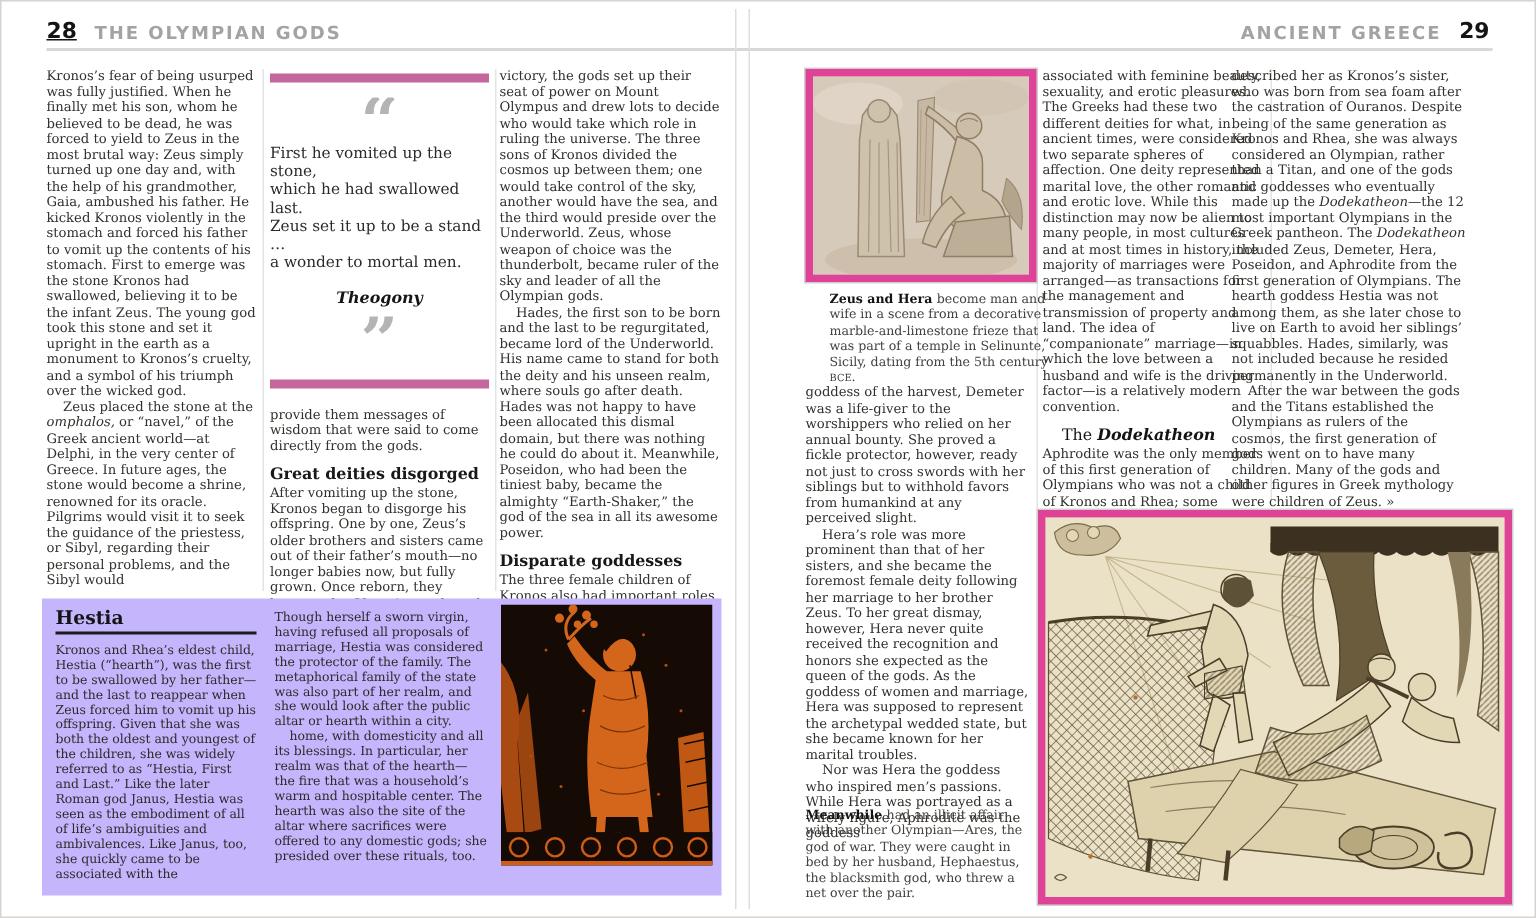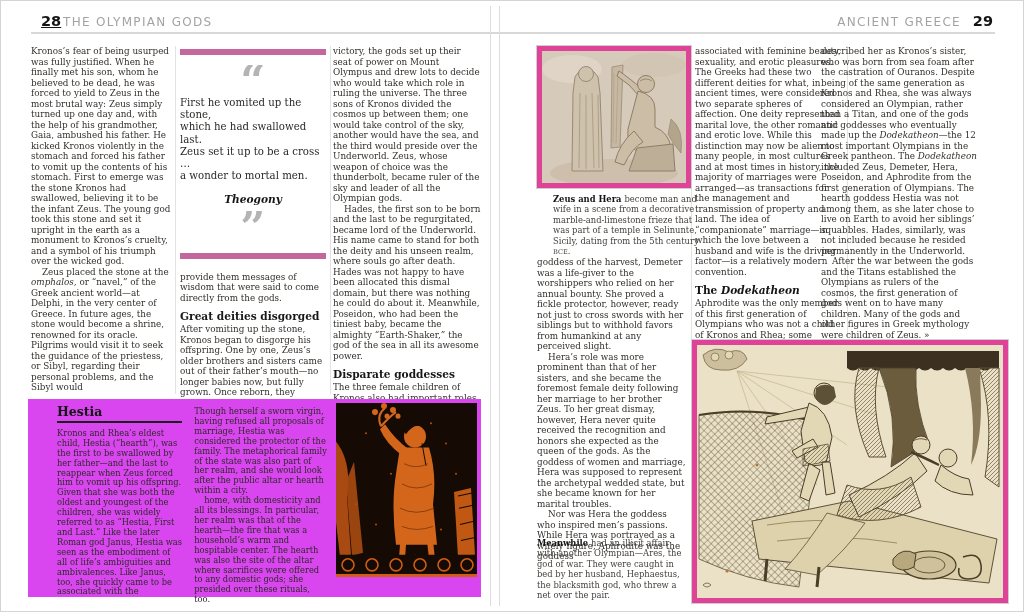--- a/index.html
+++ b/index.html
@@ -2,21 +2,21 @@
 <html><head>
 <meta charset="utf-8">
 <style>
   * { margin:0; padding:0; box-sizing:border-box; }
   html,body { width:1024px; height:612px; }
   body { background:#f4f2f0; font-family:"DejaVu Serif", serif; color:#33302c; overflow:hidden; }
   .spread { position:relative; width:1024px; height:612px; background:#ffffff; border:1px solid #d6d4d2; overflow:hidden; }
 
   
   .folio { position:absolute; top:12px; font-family:"DejaVu Sans", sans-serif; font-weight:bold; font-size:14.5px; color:#141414; }
-  .runtitle { position:absolute; top:14px; font-family:"DejaVu Sans", sans-serif; font-weight:normal; font-size:12px; letter-spacing:1.3px; color:#a3a3a3; }
+  .runtitle { position:absolute; top:14px; font-family:"DejaVu Sans", sans-serif; font-weight:bold; font-size:12px; letter-spacing:1.3px; color:#a3a3a3; }
   .headrule { position:absolute; top:31px; left:30px; width:964px; height:2px; background:#d8d8d8; }
 
   
   .gutter-line { position:absolute; top:5px; bottom:5px; width:1px; background:#dddddd; }
   .colrule { position:absolute; width:1px; background:#e3e3e3; }
 
   
   .col { position:absolute; font-size:8.8px; line-height:10.5px; }
   .col p + p { text-indent:11px; }
   .col p { margin:0; }
@@ -26,21 +26,21 @@
   .pullquote { margin:3px 0 13px 0; }
   .pq-bar { height:6px; background:#c4679c; }
   .pq-open, .pq-close { text-align:center; font-weight:bold; color:#b4b4b4; font-size:44px; line-height:34px; height:32px; overflow:hidden; }
   .pq-open { margin-top:10px; }
   .pq-close { margin-top:6px; margin-bottom:10px; }
   .pq-text { text-align:left; font-size:10.2px; line-height:12.2px; color:#2c2a28; }
   .pq-text span { display:block; }
   .pq-source { text-align:center; font-weight:bold; font-style:italic; font-size:10.6px; margin-top:12px; color:#151515; }
 
   
-  .feature-box { position:absolute; left:27px; top:398px; width:453px; height:198px; background:#d946ef; display:flex; padding:8px 4px 8px 29px; z-index:5; }
+  .feature-box { position:absolute; left:27px; top:398px; width:453px; height:198px; background:#c4b5fd; display:flex; padding:8px 4px 8px 9px; z-index:5; }
   .fb-col { font-size:8.3px; line-height:9.9px; color:#2e2b29; }
   .fb-col p + p { text-indent:10px; }
   .fb-a { width:134px; margin-right:12px; }
   .fb-b { width:142px; margin-right:9px; }
   .fb-title { font-size:12.5px; font-weight:bold; color:#141414; border-bottom:2px solid #1c1c1c; padding-bottom:4px; margin-bottom:6px; }
   .fb-vase { width:141px; height:174px; flex-shrink:0; margin-top:-4px; }
   .fb-vase svg { display:block; width:141px; height:174px; }
 
   
   figure.photo { position:absolute; border:5px solid #df4398; box-shadow:0 0 0 1px #cfcfcf; background:#e9e0c6; }
@@ -49,21 +49,21 @@
   .engraving { left:691px; top:339px; width:316px; height:263px; }
 
   
   .caption { position:absolute; font-size:8.4px; line-height:10.4px; color:#45423e; }
 </style>
 </head>
 <body>
 
 <div class="spread">
 
-  <div class="folio" style="left:40px;text-decoration:underline;">28</div>
+  <div class="folio" style="left:30px;text-decoration:underline;">28</div>
   <div class="runtitle" style="left:62px;">THE OLYMPIAN GODS</div>
   <div class="runtitle" style="right:62px; text-align:right;">ANCIENT GREECE</div>
   <div class="folio" style="right:30px;">29</div>
   <div class="headrule"></div>
 
   <div class="gutter-line" style="left:489px;"></div>
   <div class="gutter-line" style="left:498px;"></div>
   <div class="colrule" style="left:174px; top:45px; height:348px;"></div>
   <div class="colrule" style="left:329px; top:45px; height:348px;"></div>
   <div class="colrule" style="left:690px; top:45px; height:553px;"></div>
@@ -74,21 +74,21 @@
     <p><span>Zeus placed the stone at the </span><span style="font-style: italic;">omphalos,</span><span> or “navel,” of the Greek ancient world—at Delphi, in the very center of Greece. In future ages, the stone would become a shrine, renowned for its oracle. Pilgrims would visit it to seek the guidance of the priestess, or Sibyl, regarding their personal problems, and the Sibyl would</span></p>
   </div>
 
   <div class="col" style="left:179px; top:45px; width:146px;">
     <div class="pullquote">
       <div class="pq-bar"></div>
       <div class="pq-open">“</div>
       <div class="pq-text">
         <span>First he vomited up the stone,</span>
         <span>which he had swallowed last.</span>
-        <span>Zeus set it up to be a cross …</span>
+        <span>Zeus set it up to be a stand …</span>
         <span>a wonder to mortal men.</span>
       </div>
       <div class="pq-source">Theogony</div>
       <div class="pq-close">”</div>
       <div class="pq-bar"></div>
     </div>
     <p>provide them messages of wisdom that were said to come directly from the gods.</p>
     <h3 class="subhead">Great deities disgorged</h3>
     <p>After vomiting up the stone, Kronos began to disgorge his offspring. One by one, Zeus’s older brothers and sisters came out of their father’s mouth—no longer babies now, but fully grown. Once reborn, they became the Olympian gods and were revered for their powers.</p>
     <p>Soon after their rebirth, the sons and daughters of Kronos went to war with the mighty Titans for control of the cosmos. After their</p>
@@ -188,21 +188,21 @@
   <div class="col" style="left:536px; top:256px; width:150px;">
     <p>goddess of the harvest, Demeter was a life-giver to the worshippers who relied on her annual bounty. She proved a fickle protector, however, ready not just to cross swords with her siblings but to withhold favors from humankind at any perceived slight.</p>
     <p>Hera’s role was more prominent than that of her sisters, and she became the foremost female deity following her marriage to her brother Zeus. To her great dismay, however, Hera never quite received the recognition and honors she expected as the queen of the gods. As the goddess of women and marriage, Hera was supposed to represent the archetypal wedded state, but she became known for her marital troubles.</p>
     <p>Nor was Hera the goddess who inspired men’s passions. While Hera was portrayed as a wifely figure, Aphrodite was the goddess</p>
   </div>
 
   <div class="caption" style="left:536px; top:537px; width:150px;"><span style="font-weight: bold; color: rgb(20, 20, 20);">Meanwhile </span><span>had an illicit affair with another Olympian—Ares, the god of war. They were caught in bed by her husband, Hephaestus, the blacksmith god, who threw a net over the pair.</span></div>
 
   <div class="col" style="left:694px; top:45px; width:148px;">
     <p>associated with feminine beauty, sexuality, and erotic pleasures. The Greeks had these two different deities for what, in ancient times, were considered two separate spheres of affection. One deity represented marital love, the other romantic and erotic love. While this distinction may now be alien to many people, in most cultures and at most times in history, the majority of marriages were arranged—as transactions for the management and transmission of property and land. The idea of “companionate” marriage—in which the love between a husband and wife is the driving factor—is a relatively modern convention.</p>
-    <h3 class="subhead"><span style="font-weight: bold; color: rgb(20, 20, 20);">The </span><span style="font-weight: bold; color: rgb(20, 20, 20); font-style: italic;">Dodekatheon</span></h3>
+    <h3 class="subhead"><span style="font-weight: normal; color: rgb(20, 20, 20); margin-left: 13px;">The </span><span style="font-weight: bold; color: rgb(20, 20, 20); font-style: italic;">Dodekatheon</span></h3>
     <p>Aphrodite was the only member of this first generation of Olympians who was not a child of Kronos and Rhea; some accounts suggest she was the daughter of Zeus, but Hesiod, Pausanius, and Ovid all</p>
   </div>
 
   <div class="col" style="left:820px; top:45px; width:156px;">
     <p><span>described her as Kronos’s sister, who was born from sea foam after the castration of Ouranos. Despite being of the same generation as Kronos and Rhea, she was always considered an Olympian, rather than a Titan, and one of the gods and goddesses who eventually made up the </span><span style="font-style: italic;">Dodekatheon</span><span>—the 12 most important Olympians in the Greek pantheon. The </span><span style="font-style: italic;">Dodekatheon</span><span> included Zeus, Demeter, Hera, Poseidon, and Aphrodite from the first generation of Olympians. The hearth goddess Hestia was not among them, as she later chose to live on Earth to avoid her siblings’ squabbles. Hades, similarly, was not included because he resided permanently in the Underworld.</span></p>
     <p>After the war between the gods and the Titans established the Olympians as rulers of the cosmos, the first generation of gods went on to have many children. Many of the gods and other figures in Greek mythology were children of Zeus. »</p>
   </div>
 
   <figure class="photo engraving">
     <svg viewBox="0 0 306 253" preserveAspectRatio="none">

